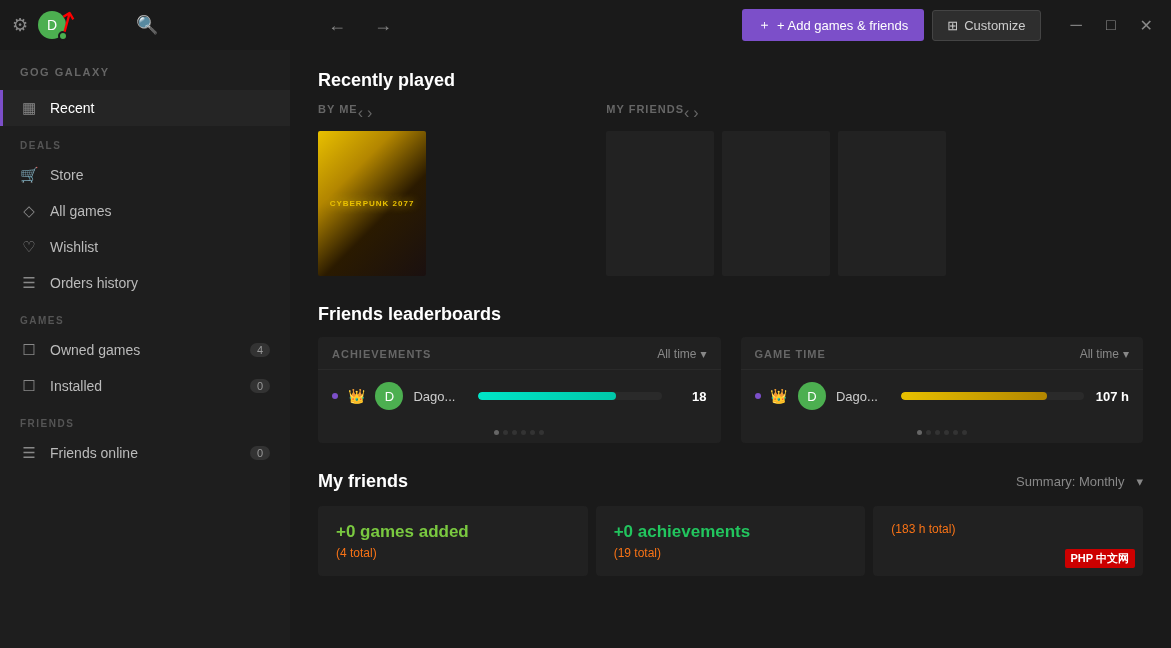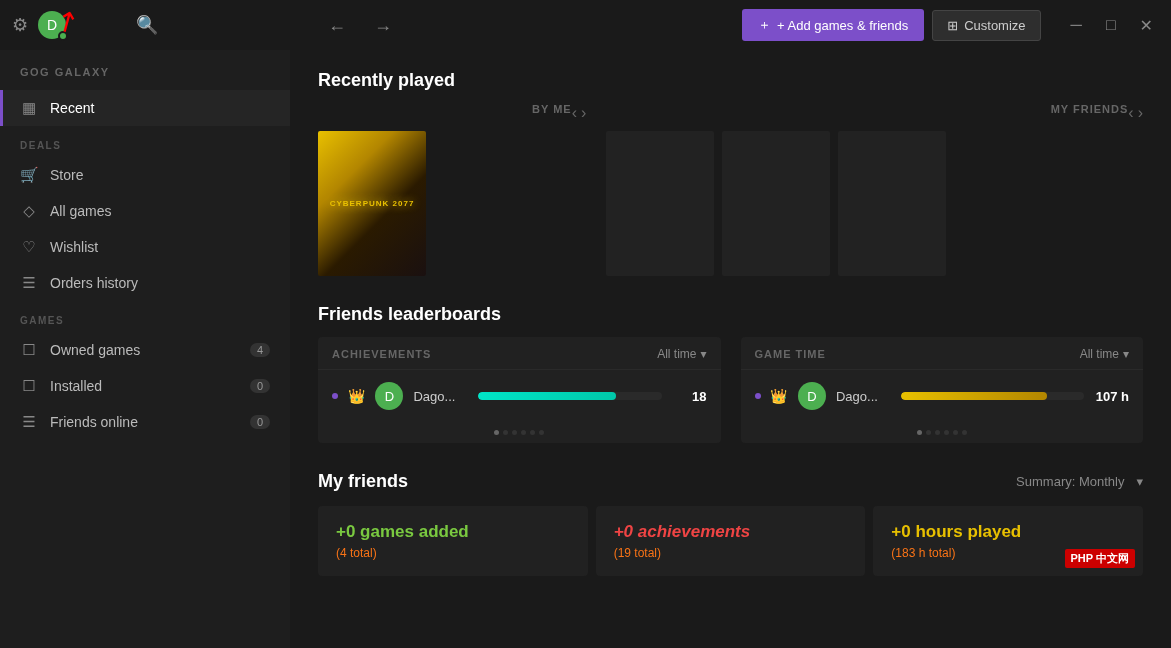--- a/index.html
+++ b/index.html
@@ -229,21 +229,21 @@
       display: flex;
       gap: 20px;
       margin-bottom: 28px;
     }
     .recent-col {
       flex: 1;
     }
     .recent-col-header {
       display: flex;
       align-items: center;
-      justify-content: flex-end;
+      justify-content: flex-start;
       margin-bottom: 8px;
     }
     .nav-arrow {
       background: none;
       border: none;
       color: #666;
       font-size: 16px;
       cursor: pointer;
       display: flex;
       gap: 4px;
@@ -422,21 +422,21 @@
       background: #212121;
       border-radius: 4px;
       padding: 16px 18px;
     }
     .summary-card-value {
       font-size: 17px;
       font-weight: 700;
       margin-bottom: 4px;
     }
     .summary-card-value.green { color: #7ac940; }
-    .summary-card-value.teal { color: #ef4444; font-style: italic; }
+    .summary-card-value.teal { color: #22c55e; }
     .summary-card-value.gold { color: #e8c000; }
     .summary-card-sub {
       font-size: 12px;
       color: #f97316;
     }
 
     
     .php-badge {
       position: absolute;
       bottom: 8px;
@@ -522,20 +522,21 @@
       <span class="sidebar-icon">☐</span>
       <span>Owned games</span>
       <span class="sidebar-badge">4</span>
     </div>
     <div class="sidebar-item">
       <span class="sidebar-icon">☐</span>
       <span>Installed</span>
       <span class="sidebar-badge">0</span>
     </div>
 
+    <div class="section-label">FRIENDS</div>
 
     <div class="sidebar-item">
       <span class="sidebar-icon">☰</span>
       <span>Friends online</span>
       <span class="sidebar-badge">0</span>
     </div>
   </div>
 
   <div class="content">
 
@@ -648,21 +649,20 @@
       <div class="summary-cards">
         <div class="summary-card">
           <div class="summary-card-value green">+0 games added</div>
           <div class="summary-card-sub">(4 total)</div>
         </div>
         <div class="summary-card">
           <div class="summary-card-value teal">+0 achievements</div>
           <div class="summary-card-sub">(19 total)</div>
         </div>
         <div class="summary-card" style="position:relative;">
-          <div class="summary-card-value gold">+0 hours played</div>
           <div class="summary-card-sub">(183 h total)</div>
           <div class="php-badge">PHP 中文网</div>
         </div>
       </div>
     </div>
 
   </div>
 </div>
 
 </body></html>

